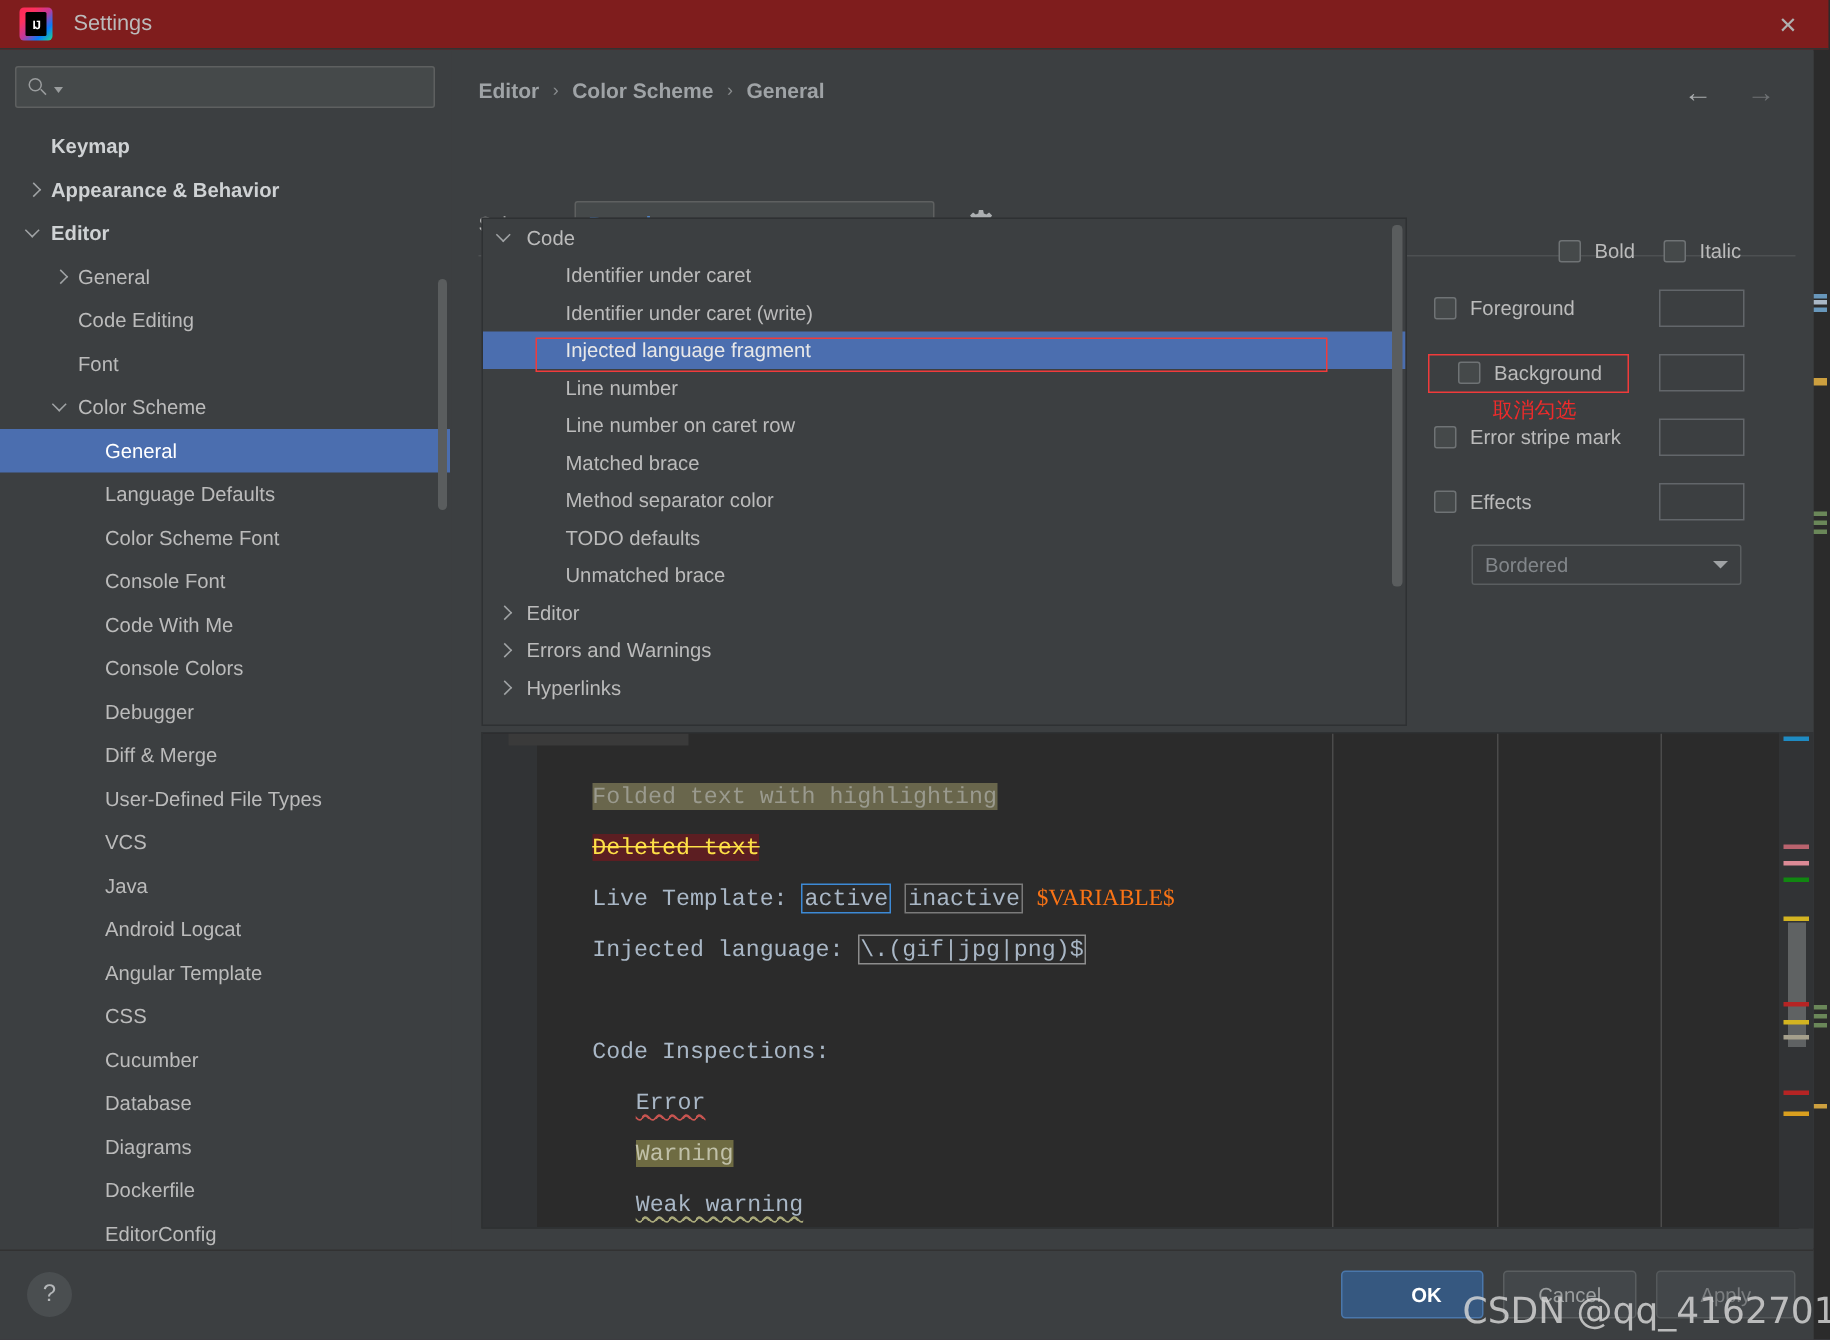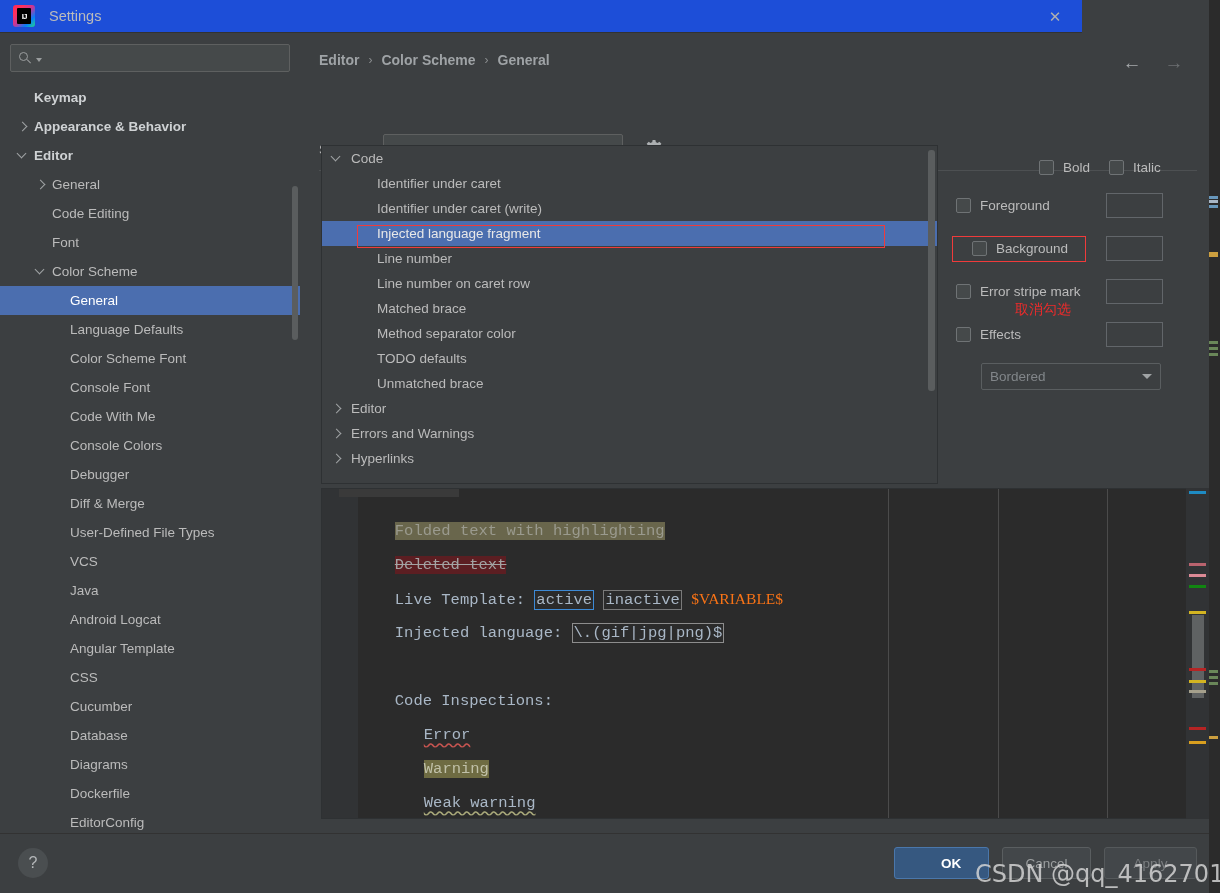--- a/index.html
+++ b/index.html
@@ -17,22 +17,22 @@
 
   
   .ide-sliver {
     position: absolute; right: 0; top: 0; width: 11px; height: 893px;
     background: #2b2b2b;
   }
   .ide-sliver .mark { position: absolute; left: 0; width: 9px; height: 3px; }
 
   
   .titlebar {
-    position: absolute; left: 0; top: 0; width: 1082px; height: 33px;
-    background: #1d4ed8;
+    position: absolute; left: 0; top: 0; width: 1219px; height: 33px;
+    background: #7f1d1d;
     border-bottom: 1px solid #323232;
     display: flex; align-items: center;
   }
   .title-logo {
     width: 22px; height: 22px; margin-left: 13px; position: relative;
     border-radius: 3px; overflow: hidden;
     background:
       linear-gradient(135deg, #fe2857 0%, #fe315d 25%, #c3379a 50%, #087cfa 75%, #21d789 100%);
   }
   .title-logo .inner {
@@ -204,21 +204,21 @@
     font-family: "Liberation Mono", monospace; font-size: 15.5px;
   }
   .preview-guide {
     position: absolute; top: 0; width: 1px; height: 331px; background: #4b4b4b;
   }
   .pv-line {
     position: absolute; left: 17px; white-space: pre; color: #a9b7c6;
     line-height: 20px;
   }
   .tok-fold { background: #69664c; color: #9a9a8e; }
-  .tok-del { background: #5c1e22; color: #a3a3a3; text-decoration: line-through; }
+  .tok-del { background: #5c1e22; color: #fde047; text-decoration: line-through; }
   .tok-active { border: 1px solid #3d8ad6; padding: 0 1px; }
   .tok-inactive { border: 1px solid #7a7a7a; padding: 0 1px; }
   .tok-var { color: #f97316; font-family: Liberation Serif, serif; }
   .tok-inj { border: 1px solid #8d8d8d; padding: 0 1px; color: #a9b7c6; }
   .tok-err { border-bottom: 2px wavy; text-decoration: underline wavy #c75450; text-underline-offset: 3px; }
   .tok-warn { background: #6e6b42; color: #c0c0a8; }
   .tok-weak { text-decoration: underline wavy #a9a97a; text-underline-offset: 3px; }
 
   .stripe-col {
     position: absolute; right: 11px; top: 488px; width: 23px; height: 331px;
@@ -511,21 +511,21 @@
       <div class="opt-label">Foreground</div>
     </div>
     <div class="swatch" style="left:155px;top:45px;"></div>
 
     <div class="opt-row" style="left:21px;top:93px;align-items:flex-end;">
       <div class="cb"></div>
       <div class="opt-label">Background</div>
     </div>
     <div class="swatch" style="left:155px;top:88px;"></div>
     <div class="red-box-bg" style="left:1px;top:88px;width:134px;height:26px;"></div>
-    <div class="annot-red" style="left:64px;top:117px;margin-top:36px;">取消勾选</div>
+    <div class="annot-red" style="left:44px;top:117px;">取消勾选</div>
 
     <div class="opt-row" style="left:5px;top:136px;">
       <div class="cb"></div>
       <div class="opt-label">Error stripe mark</div>
     </div>
     <div class="swatch" style="left:155px;top:131px;"></div>
 
     <div class="opt-row" style="left:5px;top:179px;">
       <div class="cb"></div>
       <div class="opt-label">Effects</div>

